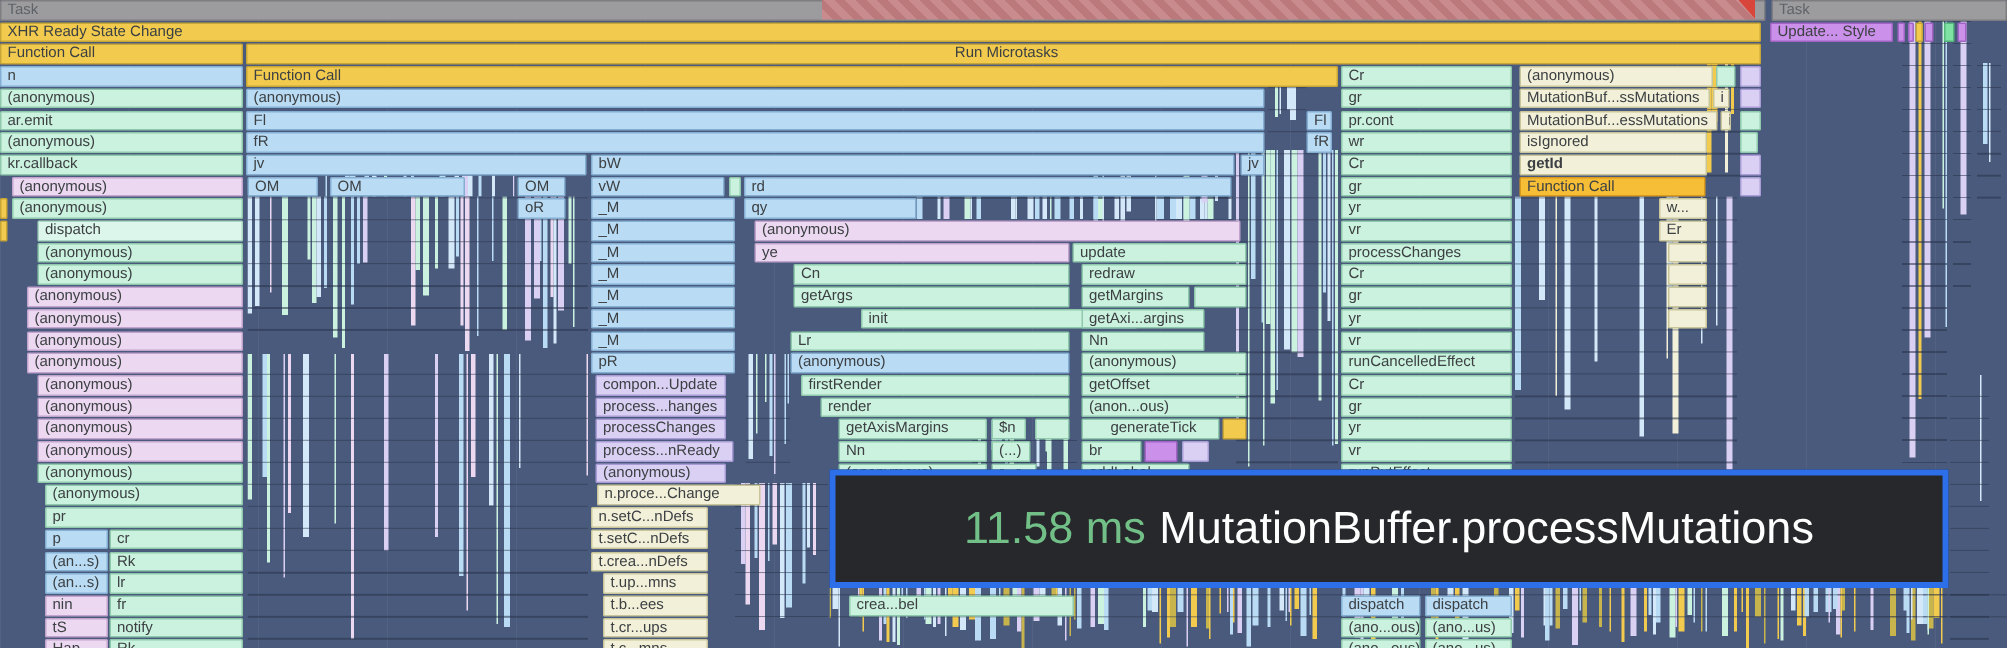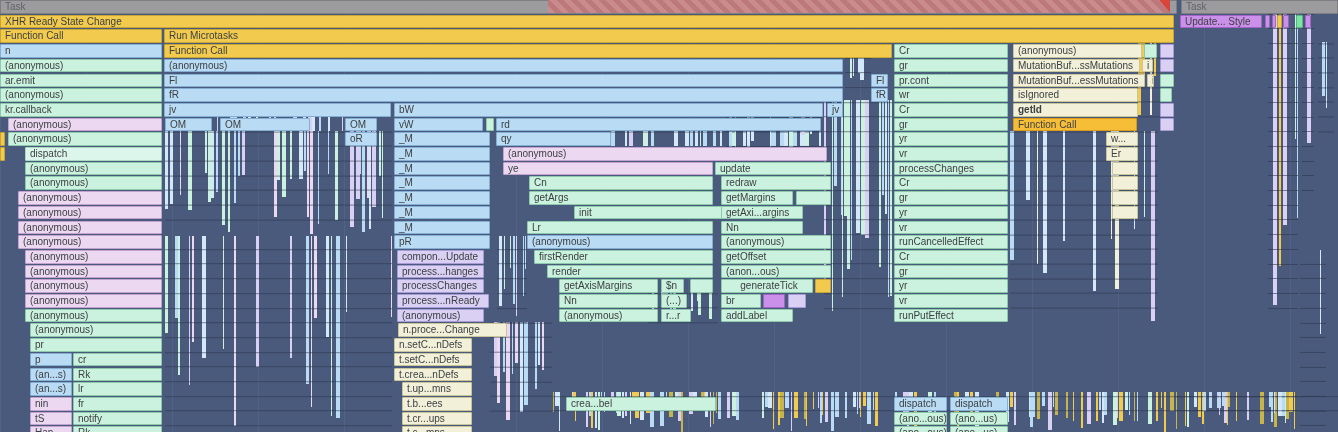--- a/index.html
+++ b/index.html
@@ -445,21 +445,21 @@
       </div>
       <div class="cell c-purple" style="left: 1265px; top: 14.7px; width: 5px;"></div>
       <div class="cell c-purple" style="left: 1272px; top: 14.7px; width: 4px;"></div>
       <div class="cell c-yellow" style="left: 1277px; top: 14.7px; width: 5px;"></div>
       <div class="cell c-purple" style="left: 1283px; top: 14.7px; width: 6px;"></div>
       <div class="cell c-green" style="left: 1296px; top: 14.7px; width: 7px;"></div>
       <div class="cell c-purple" style="left: 1305px; top: 14.7px; width: 6px;"></div>
       <div class="cell c-yellow" style="left: 0px; top: 29.4px; width: 162px;">
         <span class="lbl">Function Call</span>
       </div>
-      <div class="cell c-yellow" style="left: 164px; top: 29.4px; width: 1010px;">
+      <div class="cell c-yellow" style="left: 164px; top: 29.4px; width: 1010px; text-align: center;">
         <span class="lbl">Run Microtasks</span>
       </div>
       <div class="cell c-blue" style="left: 0px; top: 44.1px; width: 162px;">
         <span class="lbl">n</span>
       </div>
       <div class="cell c-yellow" style="left: 164px; top: 44.1px; width: 728px;">
         <span class="lbl">Function Call</span>
       </div>
       <div class="cell c-mint" style="left: 894px; top: 44.1px; width: 114px;">
         <span class="lbl">Cr</span>
@@ -866,13 +866,17 @@
       </div>
       <div class="cell c-mint" style="left: 894px; top: 426.3px; width: 53px;">
         <span class="lbl">(ano...ous)</span>
       </div>
       <div class="cell c-mint" style="left: 950px; top: 426.3px; width: 58px;">
         <span class="lbl">(ano...us)</span>
       </div>
     </div>
   <div id="long-task-stripes" style="left: 548px; width: 622px;"></div>
   <div id="long-task-marker" style="left: 1159px;"></div>
+  <div id="performance-tooltip">
+    <span class="dur">11.58 ms</span>
+    <span class="fn">MutationBuffer.processMutations</span>
+  </div>
 </div>
 
 </body></html>

